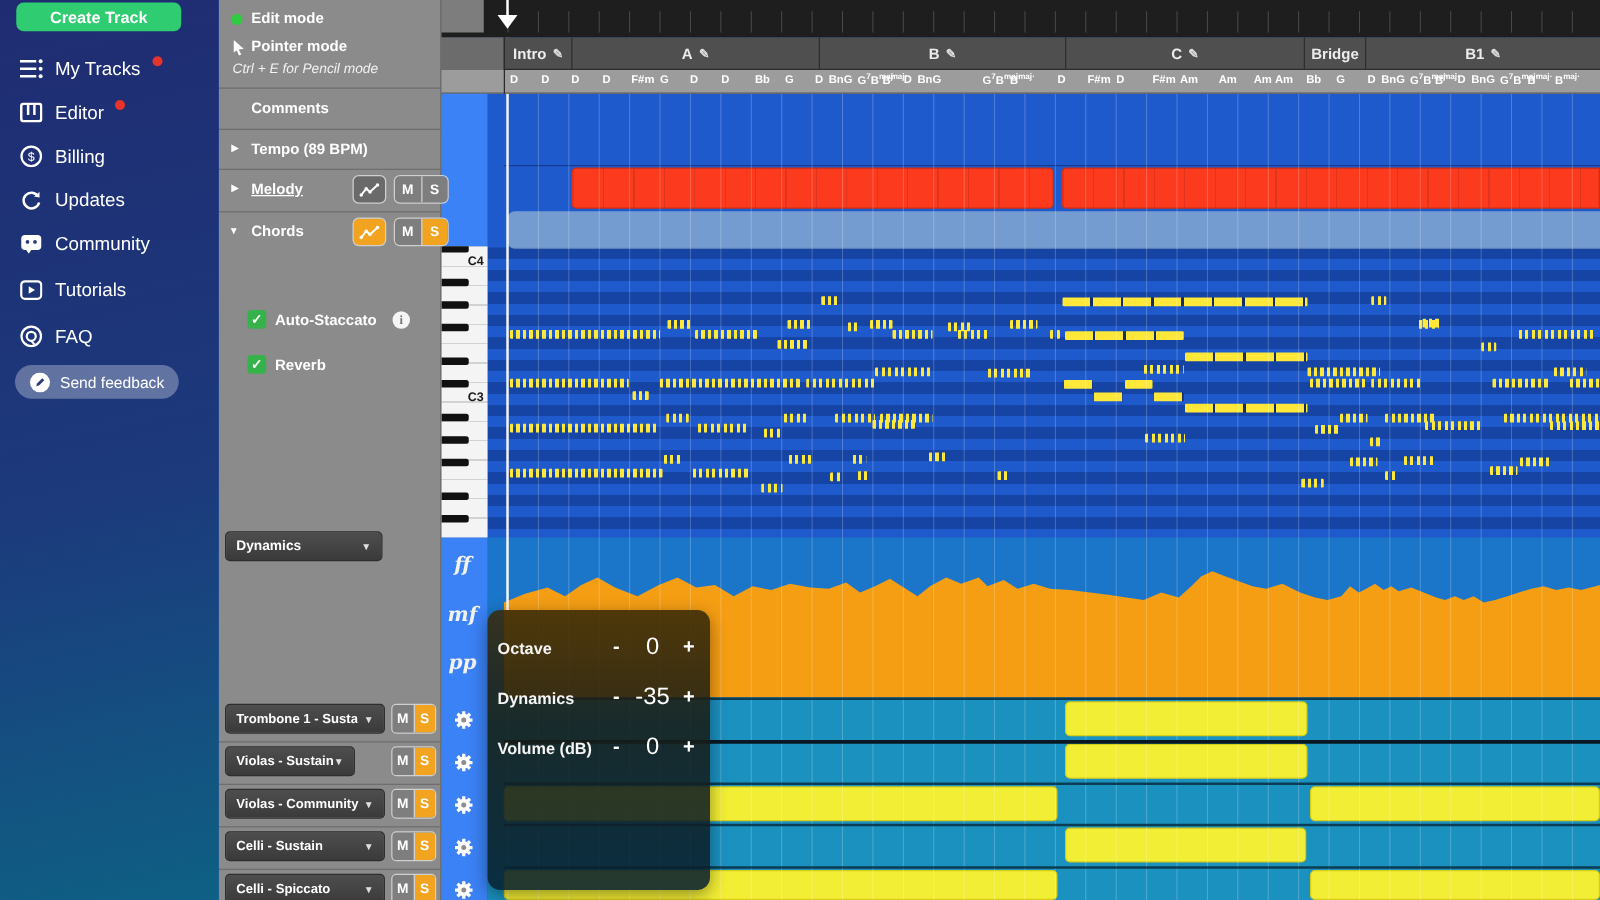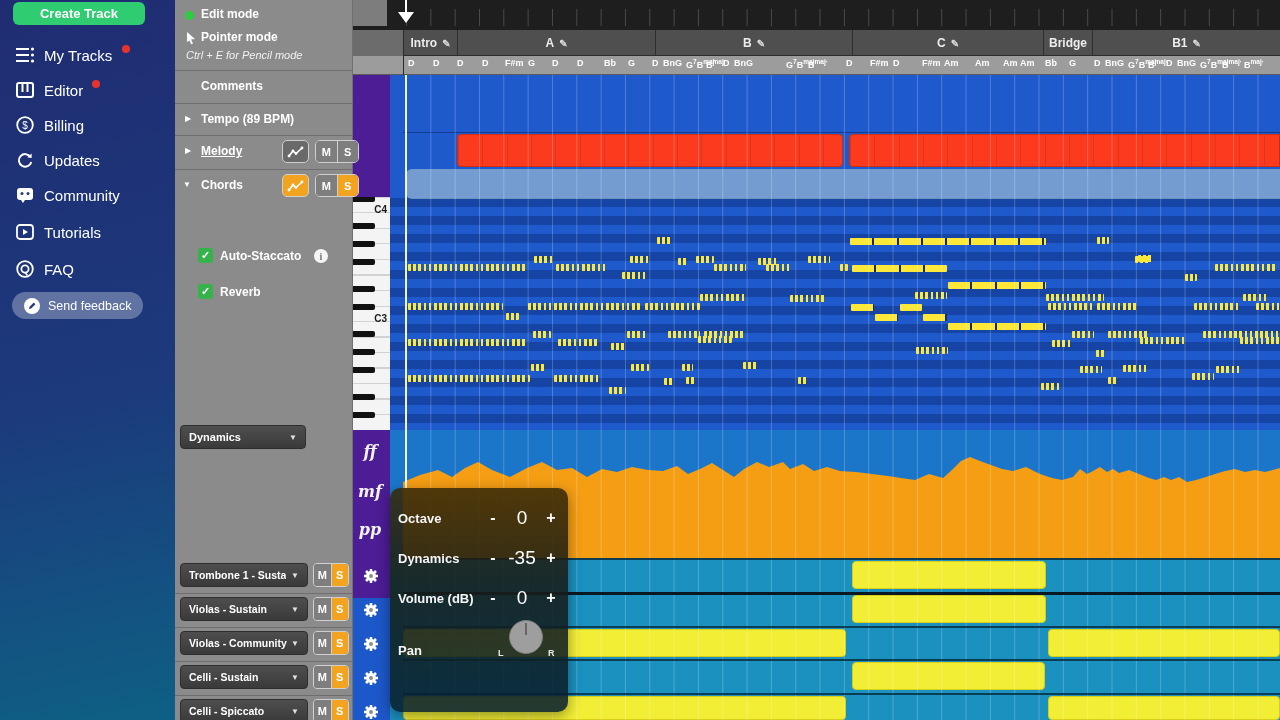--- a/index.html
+++ b/index.html
@@ -34,21 +34,21 @@
   .phhead{left:398px;top:12px;width:0;height:0;border:8px solid transparent;border-top:11px solid #fff;}
   .secbar{left:353px;top:30px;width:927px;height:26px;background:#4f4f4f;border-bottom:1px solid #2c2c2c;box-sizing:border-box;}
   .seccap{left:353px;top:30px;width:50px;height:26px;background:#6c6c6c;}
   .section{top:30px;height:26px;display:flex;align-items:center;justify-content:center;gap:5px;
      border-left:1px solid #2e2e2e;box-sizing:border-box;color:#ececec;font-size:12px;font-weight:bold;}
   .pencil{font-size:10px;color:#dcdcdc;}
   .chordbar{left:353px;top:56px;width:927px;height:19px;background:#9c9c9c;border-bottom:1px solid #5c5c5c;box-sizing:border-box;}
   .chord{top:58px;color:#fff;font-size:9px;font-weight:bold;white-space:nowrap;}
   .chord sup{font-size:6.5px;}
   
-  #gutter{position:absolute;left:353px;top:75px;width:37px;height:523px;background:#4c1d95;}
+  #gutter{position:absolute;left:353px;top:75px;width:37px;height:645px;background:#3b82f6;}
   #keyboard{position:absolute;left:0;top:122px;width:37px;height:233px;background:#f4f4f4;overflow:hidden;
      background-image:repeating-linear-gradient(180deg,rgba(0,0,0,.14) 0 1px,transparent 1px 15.5px);}
   .blackkey{left:0;width:22px;height:6px;background:#111;border-radius:0 2px 2px 0;}
   .keylabel{right:3px;width:20px;color:#1a1a1a;font-size:10px;font-weight:bold;text-align:right;}
   .dynmark{left:0;width:34px;text-align:center;font-family:"DejaVu Serif",serif;font-style:italic;font-weight:bold;
      font-size:16px;color:#f3f3f3;}
   .gear{left:9px;width:18px;height:18px;}
   
   #panel{position:absolute;left:175px;top:0;width:178px;height:720px;background:#8b8b8b;border-right:1px solid #6f6f6f;box-sizing:border-box;color:#fff;}
   .prow{position:absolute;left:0;width:178px;}
@@ -435,21 +435,21 @@
     <div id="instRows">
         <div class="ddark" style="left: 5px; top: 563px; width: 128px;">
           <span style="white-space: nowrap; overflow: hidden; font-size: 10.5px;">Trombone 1 - Susta</span>
           <span class="ddcaret">▼</span>
         </div>
         <div class="insgrp" style="left: 138px; top: 563px;">
           <span class="msbtn">M</span>
           <span class="msbtn on">S</span>
         </div>
         <div class="pdiv" style="top: 593px;"></div>
-        <div class="ddark" style="left: 5px; top: 597px; width: 128px;">
+        <div class="ddark" style="left: 5px; top: 597px; width: 104px;">
           <span style="white-space: nowrap; overflow: hidden; font-size: 10.5px;">Violas - Sustain</span>
           <span class="ddcaret">▼</span>
         </div>
         <div class="insgrp" style="left: 138px; top: 597px;">
           <span class="msbtn">M</span>
           <span class="msbtn on">S</span>
         </div>
         <div class="pdiv" style="top: 627px;"></div>
         <div class="ddark" style="left: 5px; top: 631px; width: 128px;">
           <span style="white-space: nowrap; overflow: hidden; font-size: 10.5px;">Violas - Community</span>
@@ -580,23 +580,15 @@
       <span class="stepbtn">-</span>
       <span class="stepval">-35</span>
       <span class="stepbtn">+</span>
     </div>
     <div class="poprow" style="top:98px;">
       <span class="poplabel">Volume (dB)</span>
       <span class="stepbtn">-</span>
       <span class="stepval">0</span>
       <span class="stepbtn">+</span>
     </div>
-    <div class="poprow" style="top:140px;height:44px;">
-      <span class="poplabel">Pan</span>
-      <span class="knob">
-          <span class="knobline"></span>
-        </span>
-      <span class="panlr" style="left:100px;">L</span>
-      <span class="panlr" style="left:150px;">R</span>
-    </div>
   </div>
 
 </div>
 
 </body></html>

